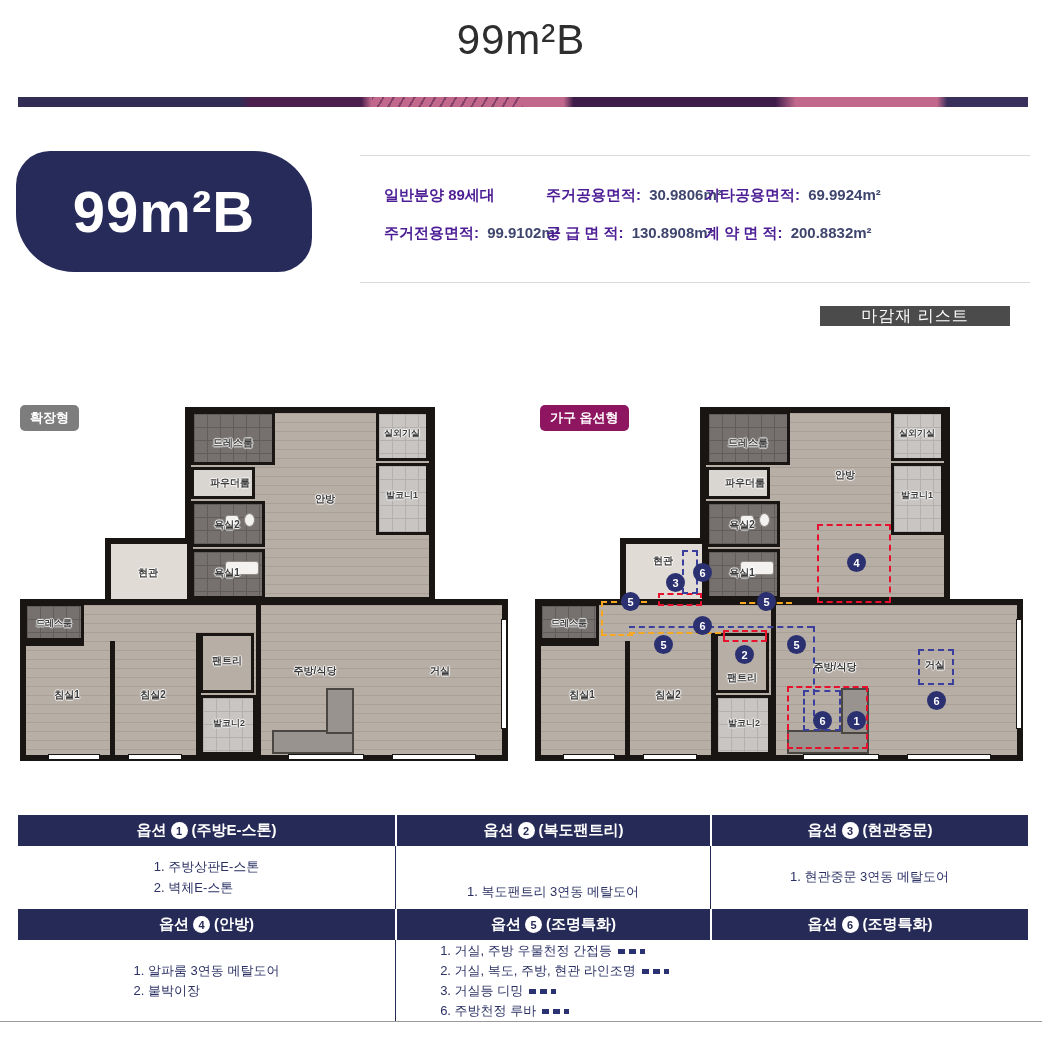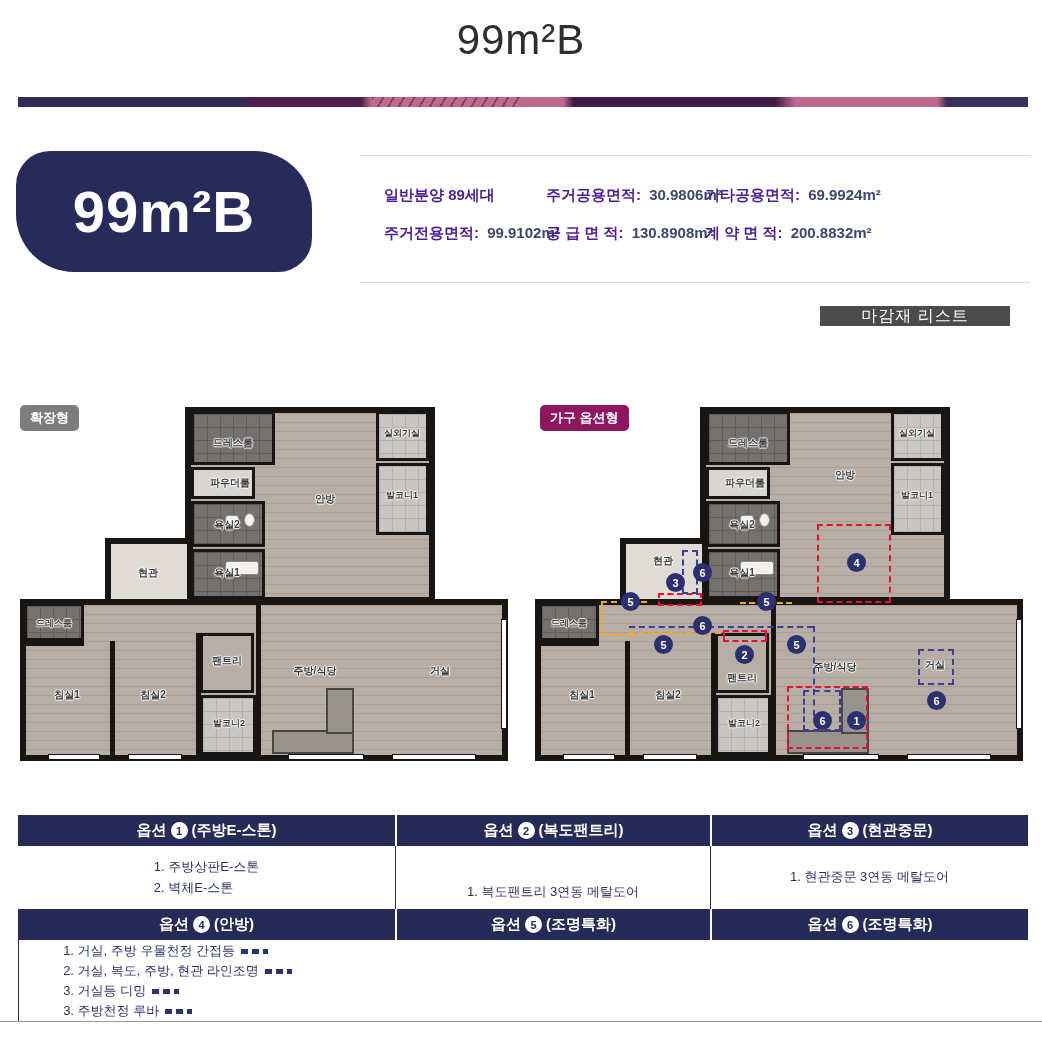--- a/index.html
+++ b/index.html
@@ -361,23 +361,29 @@
       <span>(조명특화)</span>
     </div>
     <div class="opt-head col-c head-gap">
       <span>옵션</span>
       <span class="circle-num">6</span>
       <span>(조명특화)</span>
     </div>
   </div>
 
   <div class="opt-row">
+    <div class="opt-body body-r2 col-a">
+      <span class="lines">
+        <span style="display:block;">1. 알파룸 3연동 메탈도어</span>
+        <span style="display:block;">2. 붙박이장</span>
+      </span>
+    </div>
     <div class="opt-body body-r2 col-c body-sep">
       <span class="lines">
         <span style="display:block;"><span>1. 거실, 주방 우물천정 간접등</span><span class="dash-tag tag-navy"></span></span>
         <span style="display:block;"><span>2. 거실, 복도, 주방, 현관 라인조명</span><span class="dash-tag tag-navy"></span></span>
         <span style="display:block;"><span>3. 거실등 디밍</span><span class="dash-tag tag-navy"></span></span>
-        <span style="display:block;"><span>3. 주방천정 루바</span><span class="dash-tag tag-navy"></span></span>
+        <span style="display:block;"><span>6. 주방천정 루바</span><span class="dash-tag tag-navy"></span></span>
       </span>
     </div>
   </div>
 </div>
 <div class="table-bottom"></div>
 
 </body></html>

